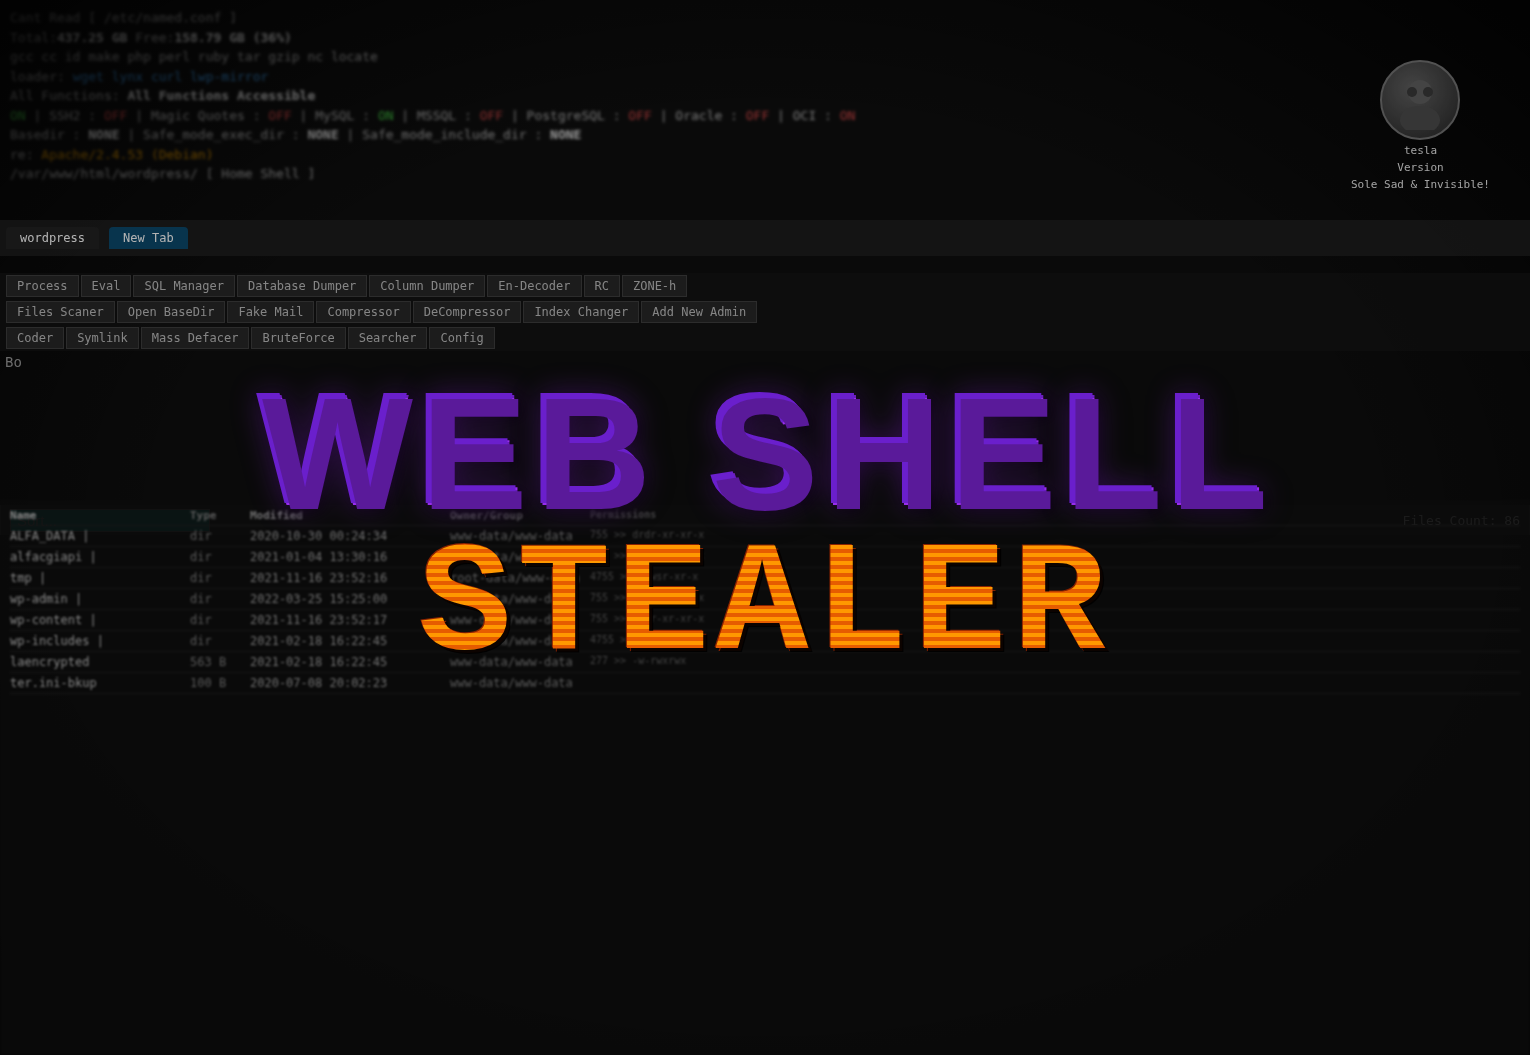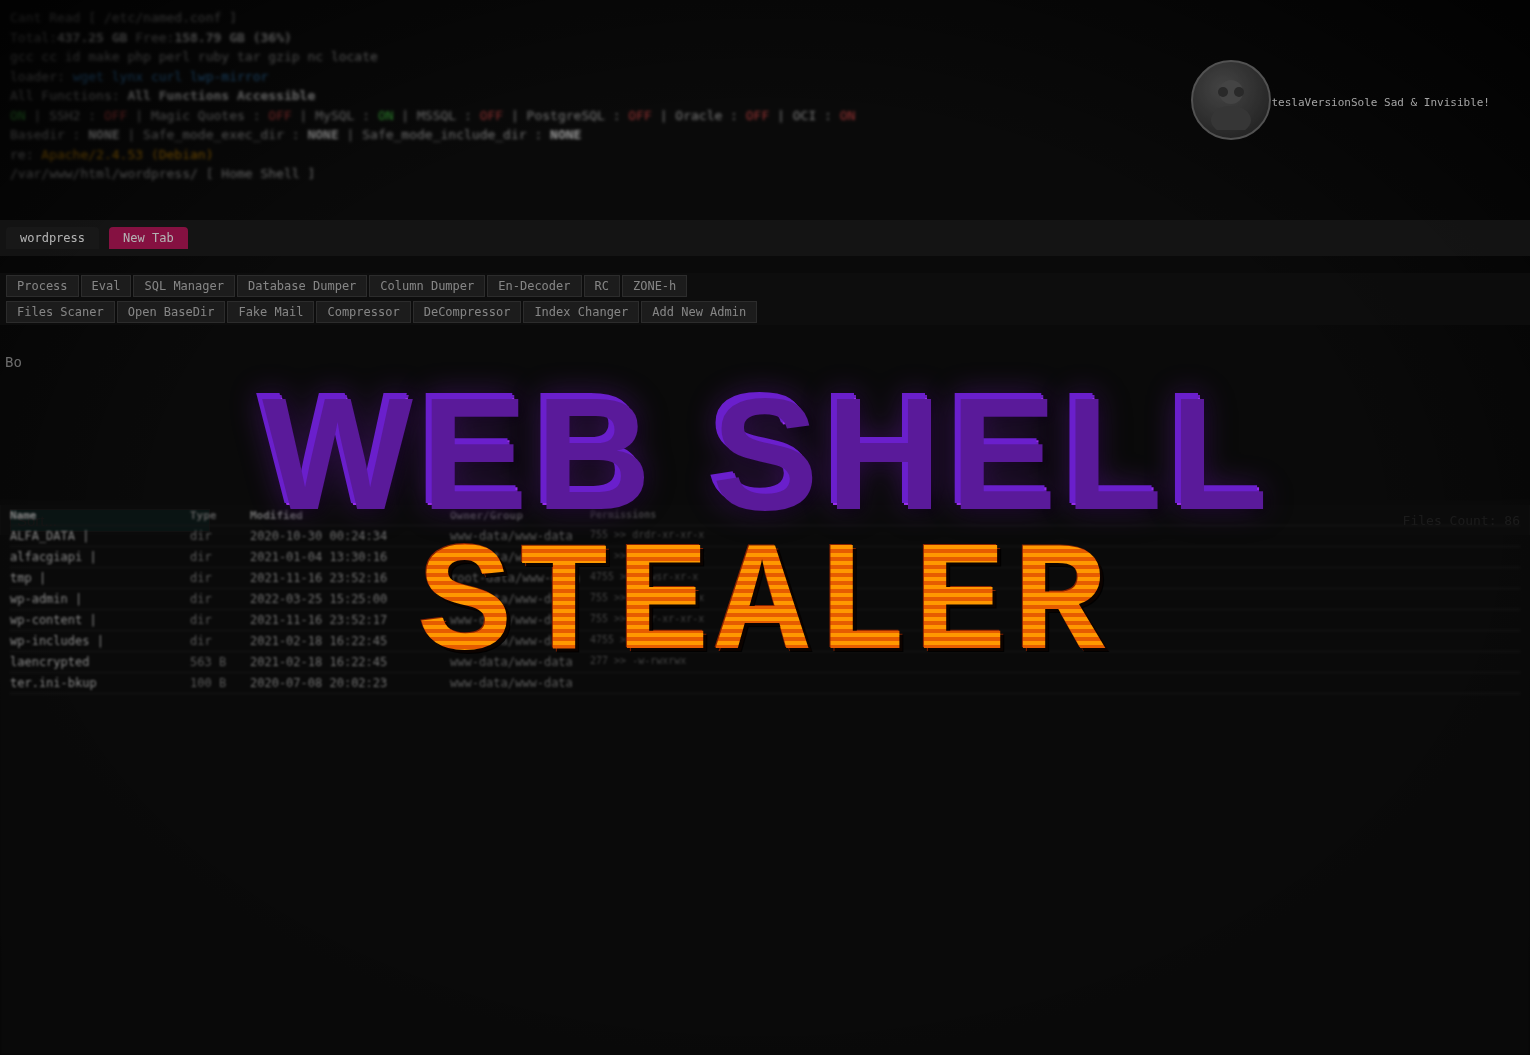--- a/index.html
+++ b/index.html
@@ -67,21 +67,21 @@
       gap: 10px;
       padding: 0 6px;
       z-index: 3;
       filter: blur(0.5px) brightness(0.7);
       font-size: 12px;
       color: #bbb;
       overflow: hidden;
     }
 
     .nav-tab {
-      background: #be185d;
+      background: #0c4a6e;
       color: #fff;
       padding: 4px 14px;
       border-radius: 4px 4px 0 0;
       font-size: 12px;
       cursor: pointer;
     }
     .nav-tab.active { background: #222; color: #fff; }
 
     
     .file-manager {
@@ -174,21 +174,21 @@
       margin-top: -10px;
     }
 
     
     .top-right-badge {
       position: absolute;
       top: 60px;
       right: 40px;
       z-index: 5;
       display: flex;
-      flex-direction: row;
+      flex-direction: column;
       align-items: center;
       filter: blur(0.3px) brightness(0.8);
     }
 
     .badge-avatar {
       width: 80px;
       height: 80px;
       border-radius: 50%;
       background: radial-gradient(circle at 40% 35%, #555, #222);
       display: flex;
@@ -325,20 +325,28 @@
   </div>
   <div class="menu-row">
     <div class="menu-item">Files Scaner</div>
     <div class="menu-item">Open BaseDir</div>
     <div class="menu-item">Fake Mail</div>
     <div class="menu-item">Compressor</div>
     <div class="menu-item">DeCompressor</div>
     <div class="menu-item">Index Changer</div>
     <div class="menu-item">Add New Admin</div>
   </div>
+  <div class="menu-row">
+    <div class="menu-item">Coder</div>
+    <div class="menu-item">Symlink</div>
+    <div class="menu-item">Mass Defacer</div>
+    <div class="menu-item">BruteForce</div>
+    <div class="menu-item">Searcher</div>
+    <div class="menu-item">Config</div>
+  </div>
 </div>
 
 <div class="sort-bar">
   <input class="sort-input" type="text" placeholder="Sort..." style="">
   <span style="margin-left:auto; color:#bbb; font-size:13px;">Files Count: 86</span>
 </div>
 
 <div class="file-manager">
   <div class="fm-row" style="color:#fff; font-weight:bold; font-size:11px;">
     <span class="col-name">Name</span>

